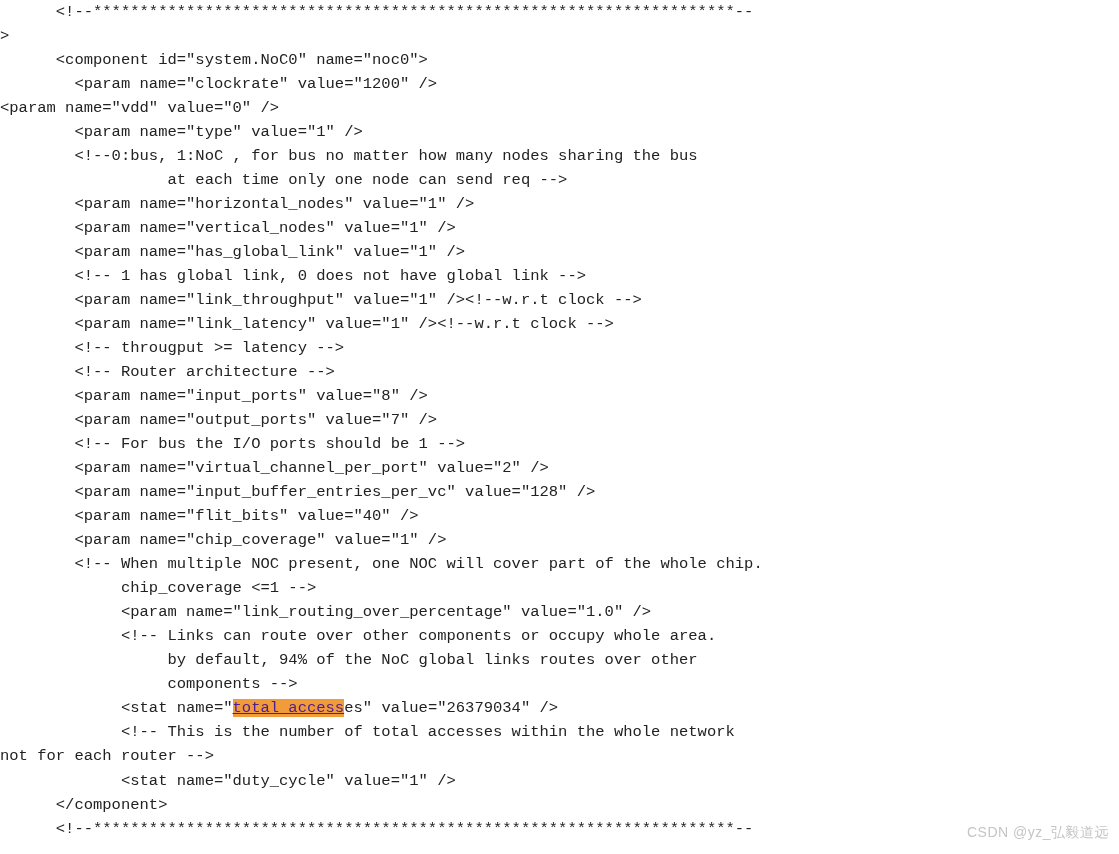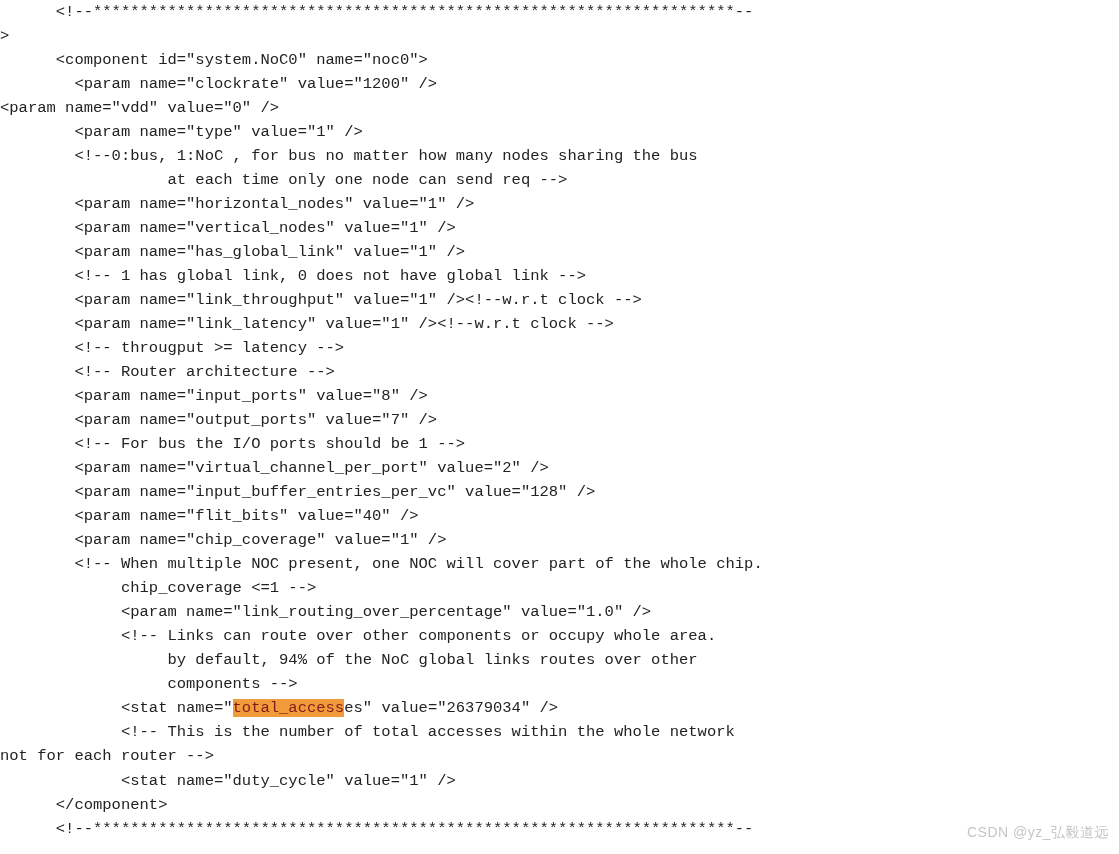--- a/index.html
+++ b/index.html
@@ -17,21 +17,22 @@
     overflow: hidden;
     position: relative;
   }
   pre {
     margin: 0;
     white-space: pre;
     font-family: inherit;
   }
   .hl {
     background: #f19b3a;
-    color: #7f1d1d;
+    color: #4c1d95;
+    text-decoration: underline;
   }
   .watermark {
     position: absolute;
     right: 10px;
     bottom: 10px;
     color: #c5c5c5;
     font-family: Arial, sans-serif;
     font-size: 14px;
     user-select: none;
     letter-spacing: 0.5px;

